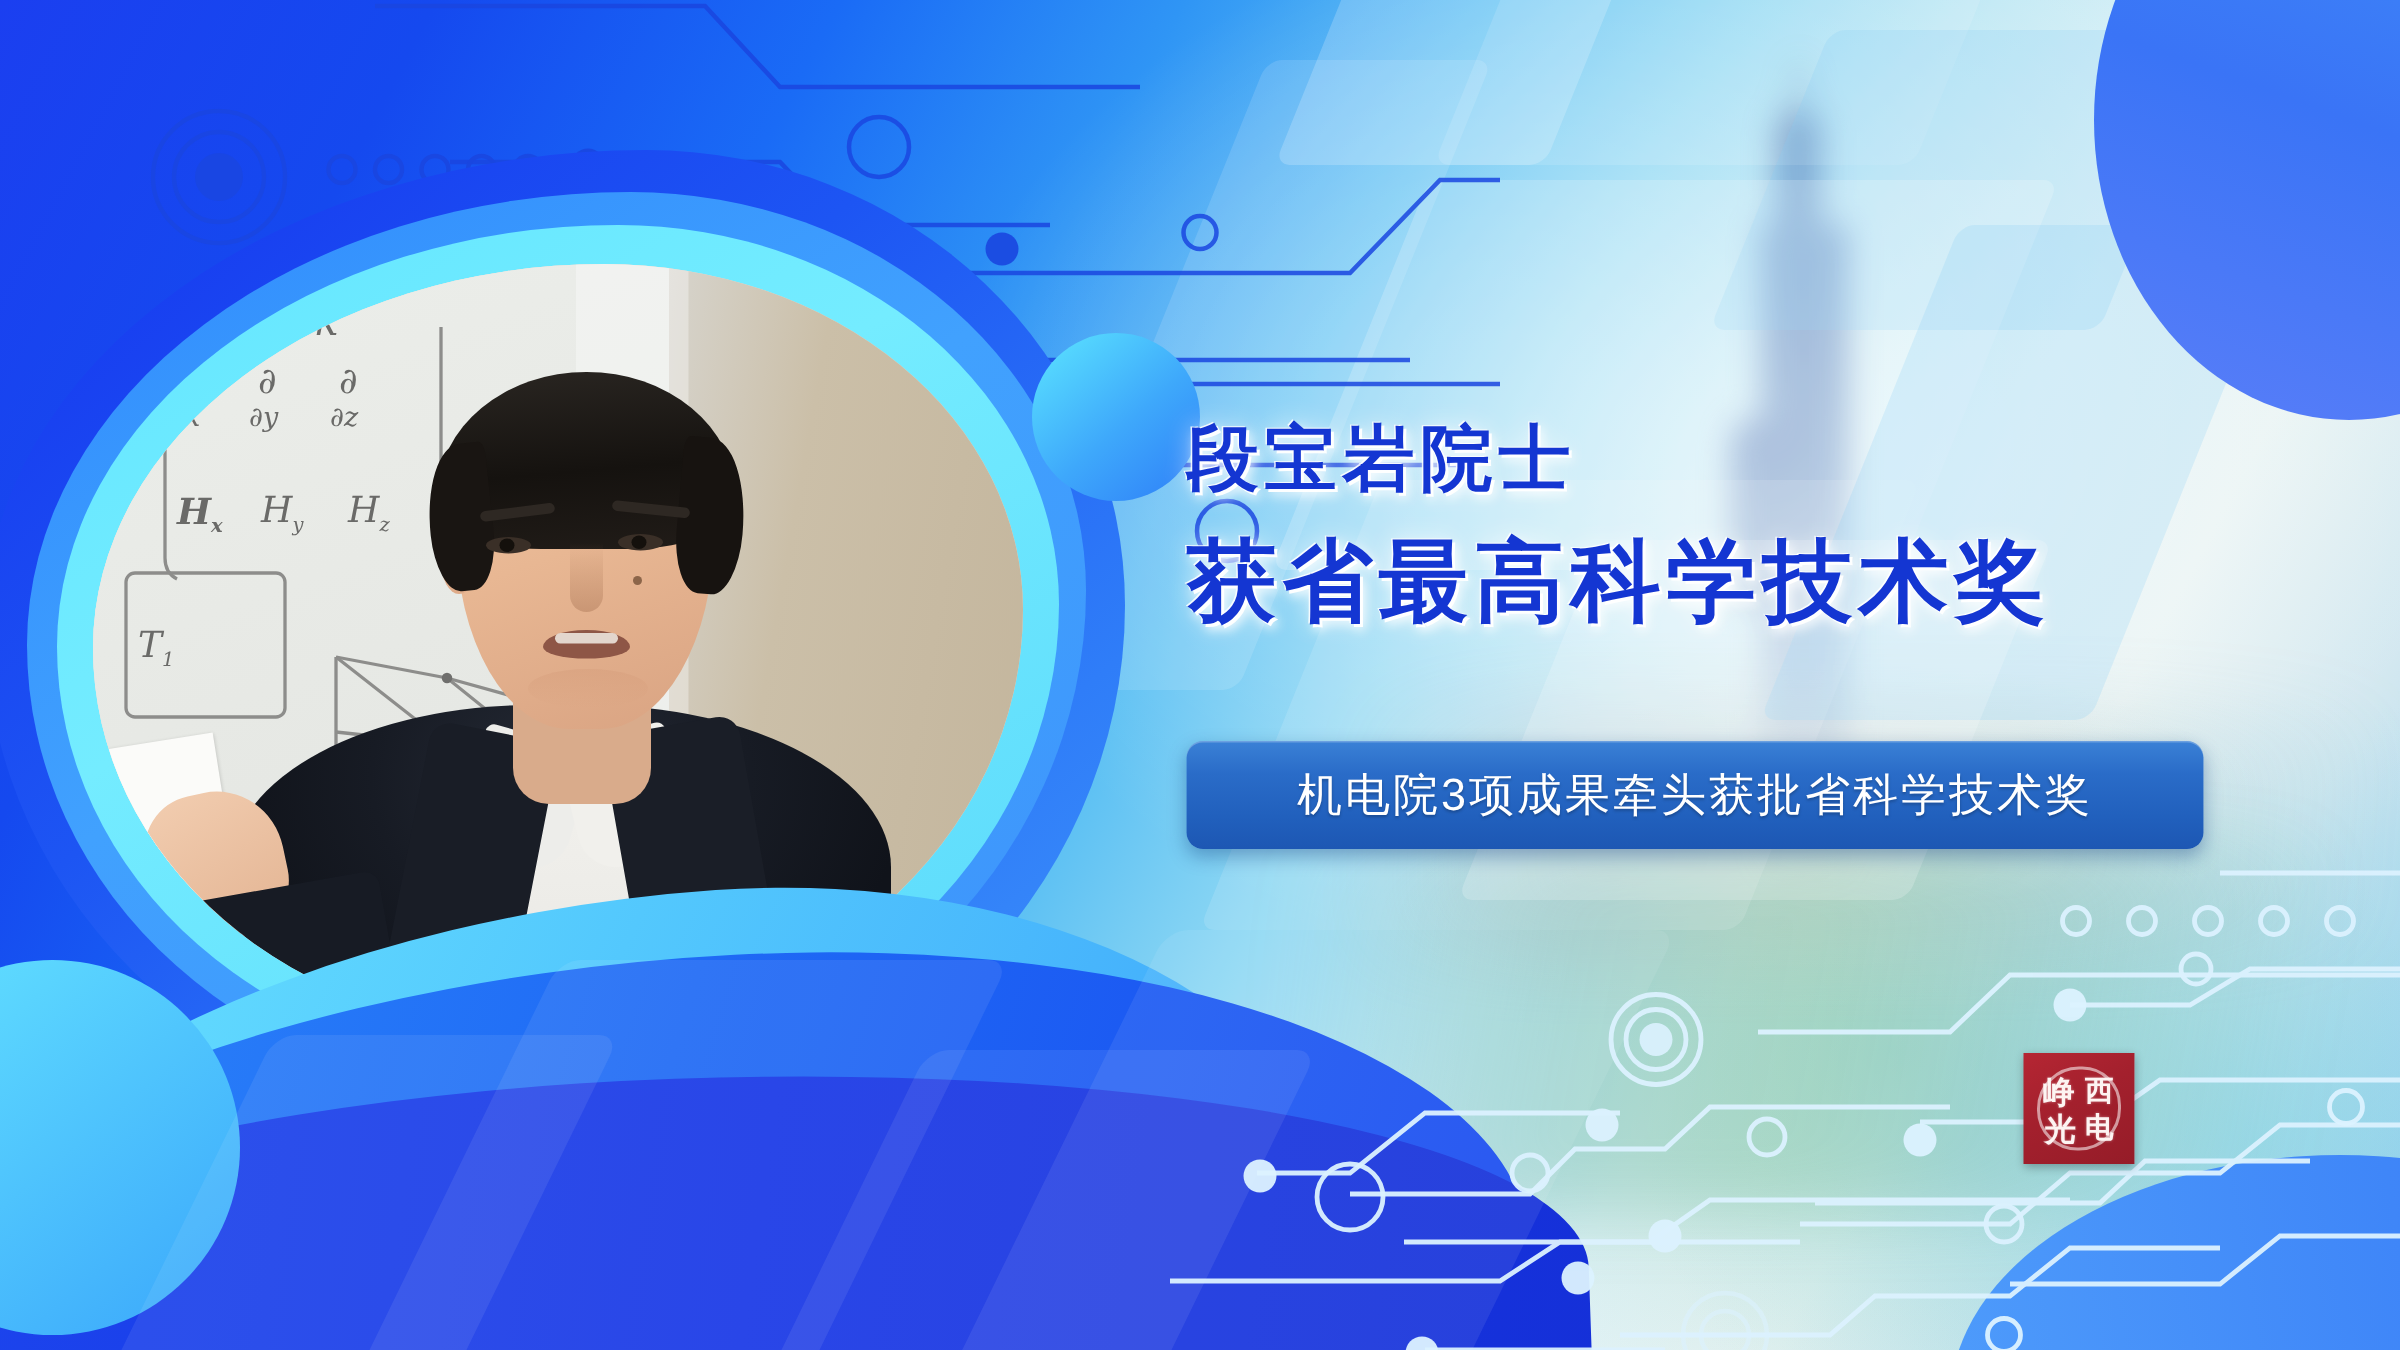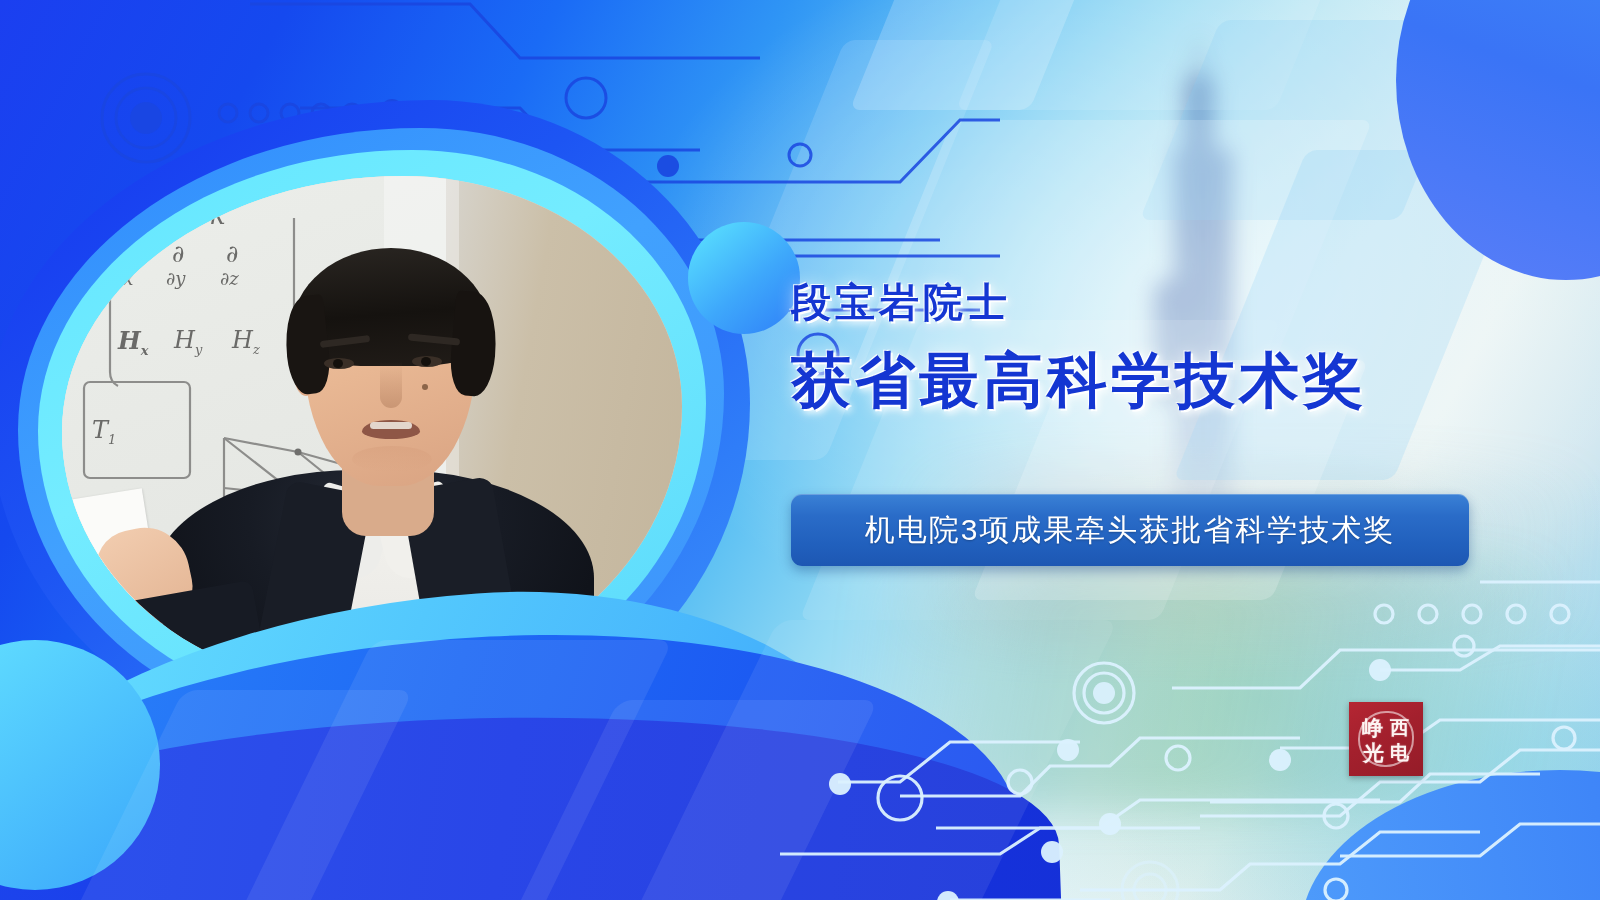--- a/index.html
+++ b/index.html
@@ -186,21 +186,21 @@
   .ttl{
     font-family:"DejaVu Serif","Liberation Serif",serif;
     font-weight:700;color:#1436d2;line-height:1;white-space:nowrap;
     text-shadow:
       2px 2px 0 rgba(255,255,255,.95),
       -1px -1px 0 rgba(255,255,255,.85),
       3px 4px 7px rgba(255,255,255,.85),
       0 0 16px rgba(255,255,255,.75);
     letter-spacing:4px;
   }
-  #title-line-1{font-size:40px;}
+  #title-line-1{font-size:48px;}
   #title-line-2{font-size:60px;margin-top:28px;}
   #subtitle-bar{
     position:absolute;left:791px;top:494px;width:678px;height:72px;border-radius:11px;
     background:linear-gradient(180deg,#3a81d6 0%,#2a6cc8 30%,#2160bd 70%,#1d57b3 100%);
     box-shadow:0 5px 12px rgba(12,60,130,.38), inset 0 1px 0 rgba(255,255,255,.25);
     display:flex;align-items:center;justify-content:center;
   }
   #subtitle-text{
     font-family:Liberation Sans, sans-serif;font-size:30px;color:#ffffff;
     letter-spacing:2px;white-space:nowrap;text-shadow:0 1px 2px rgba(0,0,0,.25);

